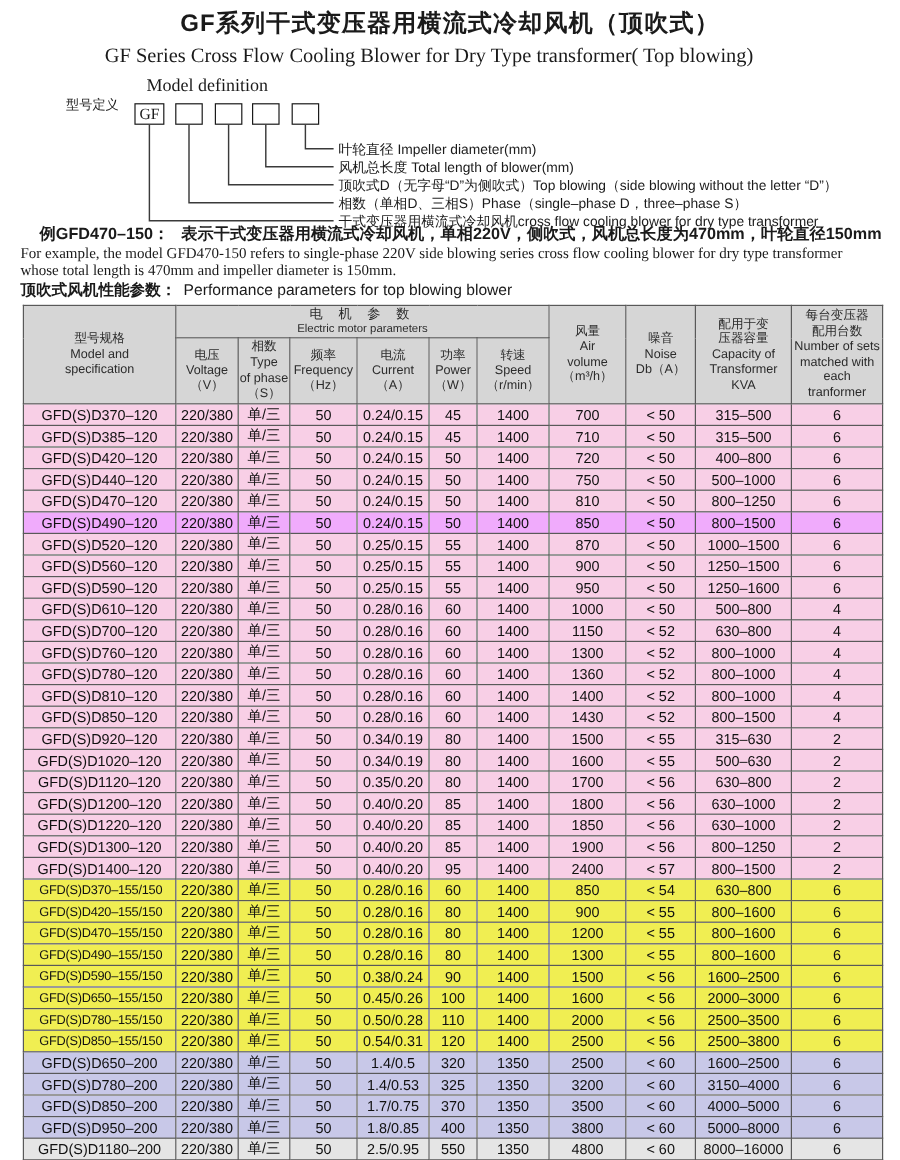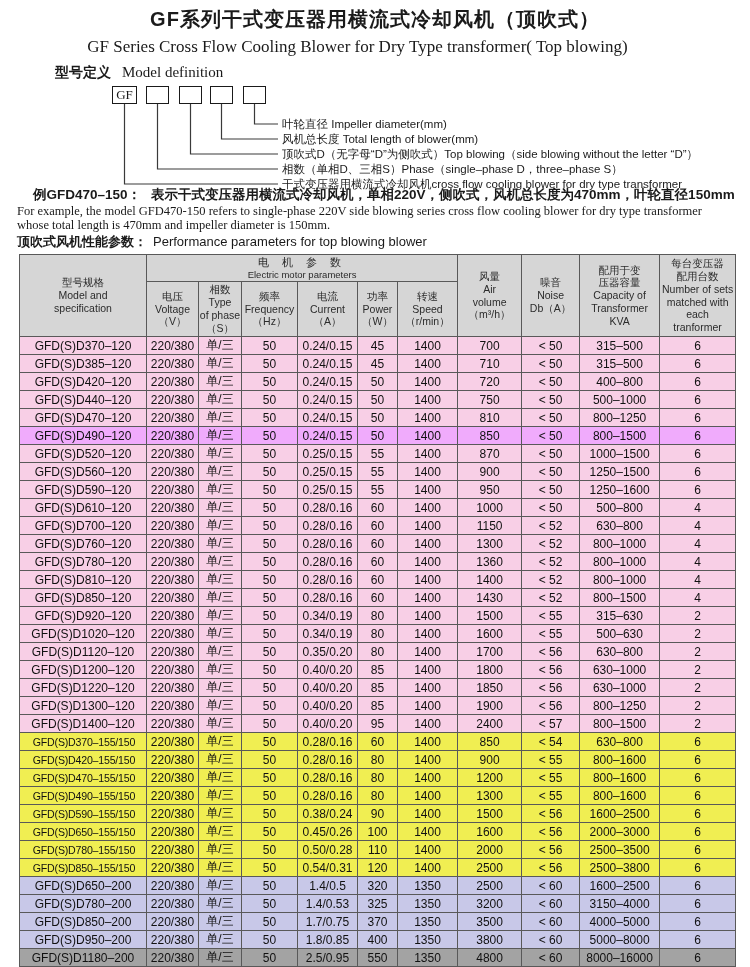--- a/index.html
+++ b/index.html
@@ -6,21 +6,21 @@
   .page{
     position:relative;width:750px;height:967px;background:#ffffff;overflow:hidden;
     font-family:"Liberation Sans",sans-serif;color:#1a1a1a;
   }
   
   .title-zh{position:absolute;top:6px;left:0;width:750px;text-align:center;
     font-size:20px;font-weight:bold;letter-spacing:1px;}
   .title-en{position:absolute;top:37px;left:0;width:715px;text-align:center;
     font-family:"Liberation Serif",serif;font-size:17px;}
   
-  .md-label{position:absolute;top:64px;left:55px;font-size:14px;font-weight:bold;}
+  .md-label{position:absolute;top:80px;left:55px;font-size:11px;font-weight:normal;}
   .md-label-en{position:absolute;top:64px;left:122px;font-family:"Liberation Serif",serif;
     font-size:15px;font-weight:normal;}
   .code-box{position:absolute;top:86px;height:18px;border:1.6px solid #1a1a1a;
     box-sizing:border-box;background:#fff;}
   .code-box.gf{left:112px;width:25px;font-family:"Liberation Serif",serif;
     font-size:13px;text-align:center;line-height:15px;}
   .code-box.b1{left:146px;width:23px;}
   .code-box.b2{left:179px;width:23px;}
   .code-box.b3{left:210px;width:23px;}
   .code-box.b4{left:243px;width:23px;}
@@ -613,21 +613,21 @@
           <td class="phase-cell">单/三</td>
           <td>50</td>
           <td>1.8/0.85</td>
           <td>400</td>
           <td>1350</td>
           <td>3800</td>
           <td>&lt; 60</td>
           <td>5000–8000</td>
           <td>6</td>
         </tr>
-        <tr style="background: #a3a3a3;">
+        <tr style="background: #e5e5e5;">
           <td class="model-cell">GFD(S)D1180–200</td>
           <td>220/380</td>
           <td class="phase-cell">单/三</td>
           <td>50</td>
           <td>2.5/0.95</td>
           <td>550</td>
           <td>1350</td>
           <td>4800</td>
           <td>&lt; 60</td>
           <td>8000–16000</td>

